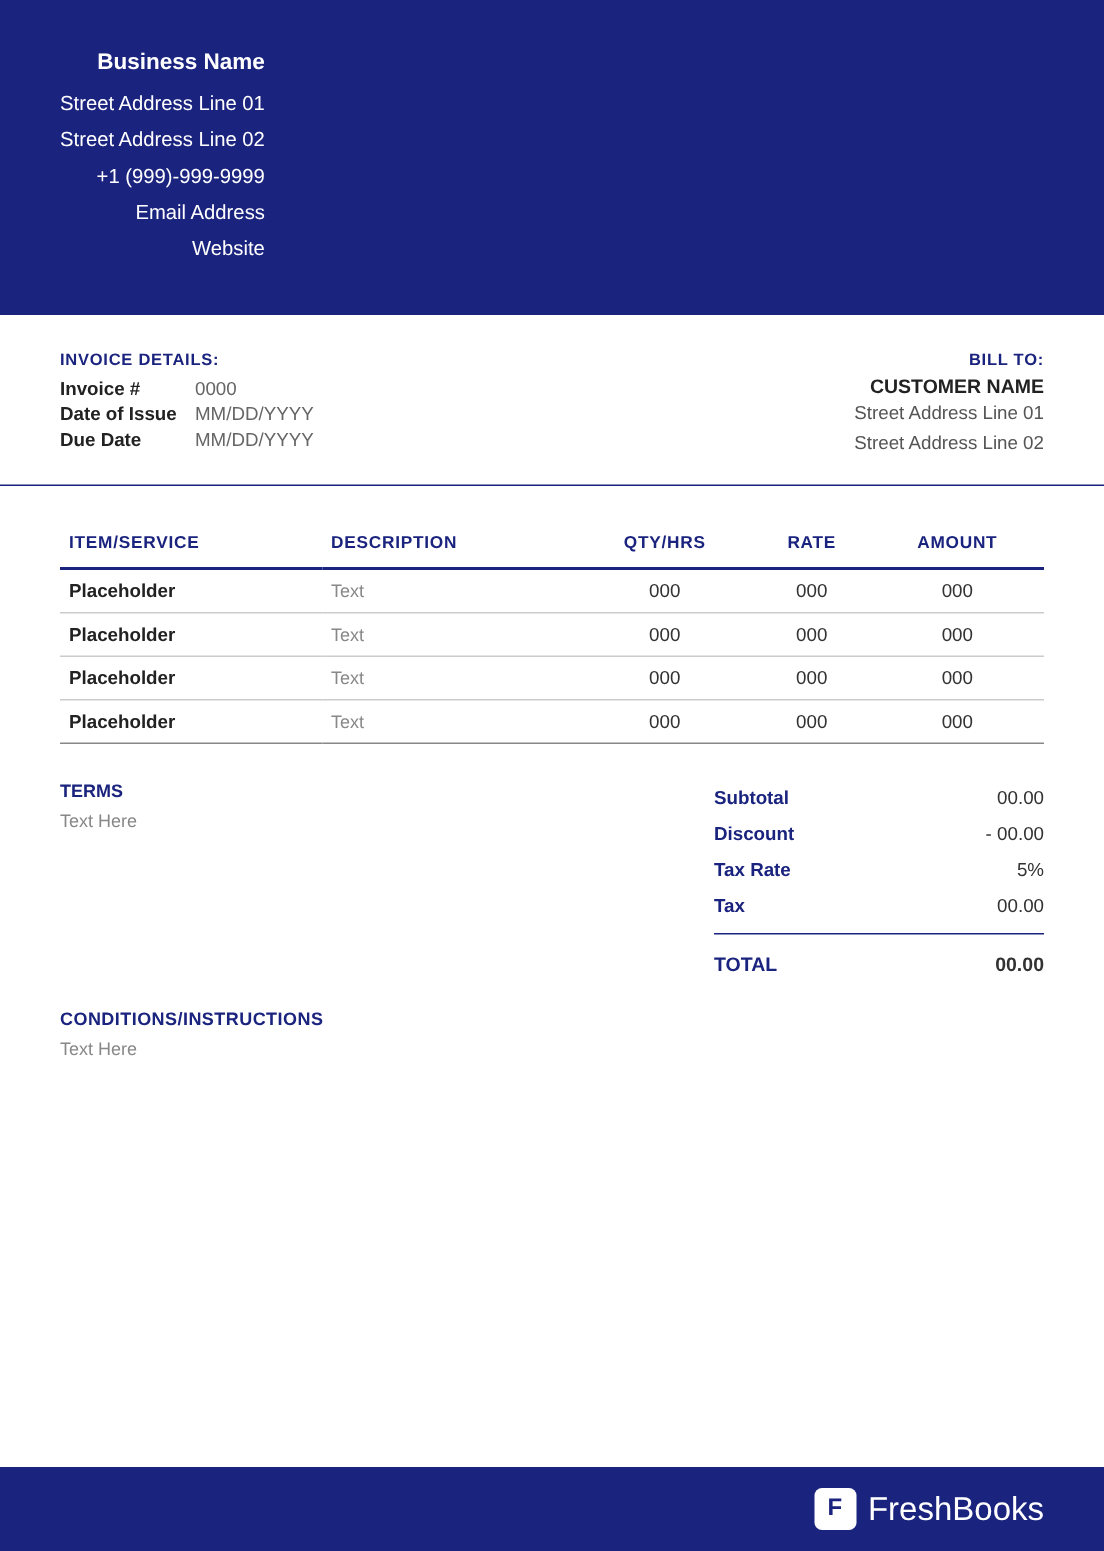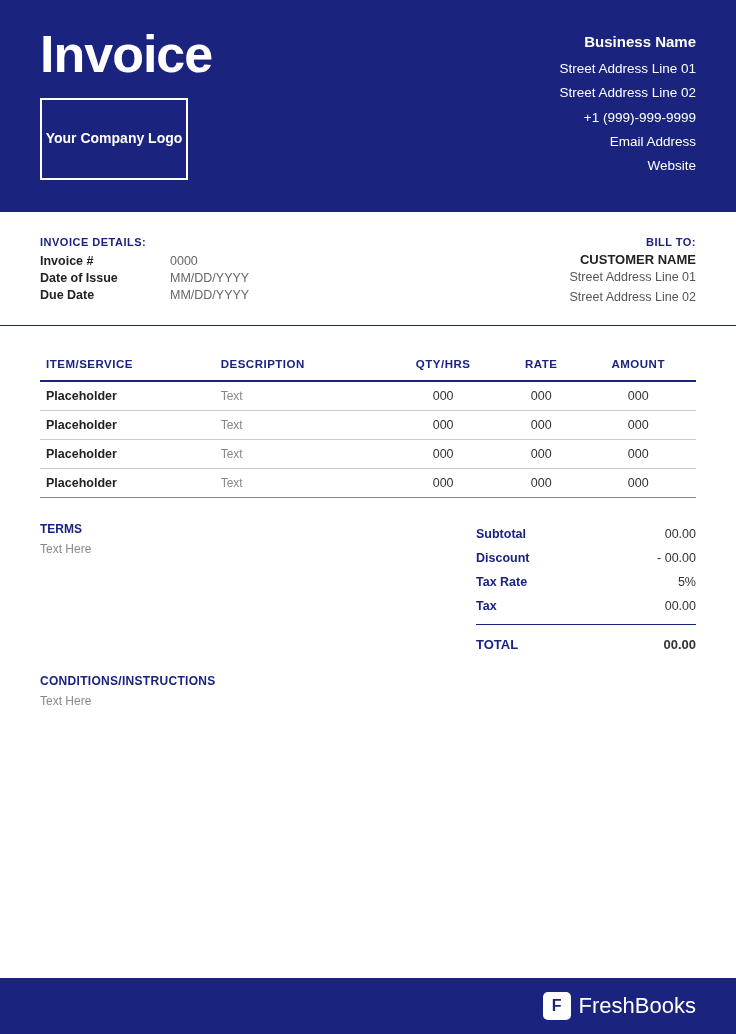--- a/index.html
+++ b/index.html
@@ -75,21 +75,20 @@
       font-weight: 700;
       color: #1a237e;
       letter-spacing: 0.5px;
       margin-bottom: 6px;
     }
     .detail-row {
       display: flex;
       font-size: 12.5px;
       margin-bottom: 3px;
       color: #222;
-      gap: 40px;
     }
     .detail-label {
       font-weight: 700;
       width: 90px;
       color: #222;
     }
     .detail-value {
       color: #666;
     }
     .bill-to-block {
@@ -267,24 +266,20 @@
       font-size: 22px;
       font-weight: 400;
     }
   </style>
 </head>
 <body>
 
 <div class="page">
 
   <div class="header">
-    <div class="header-left">
-      <div class="invoice-title">Invoice</div>
-      <div class="logo-box">Your Company Logo</div>
-    </div>
     <div class="header-right">
       <div class="business-name">Business Name</div>
       <div>Street Address Line 01</div>
       <div>Street Address Line 02</div>
       <div>+1 (999)-999-9999</div>
       <div>Email Address</div>
       <div>Website</div>
     </div>
   </div>
 

